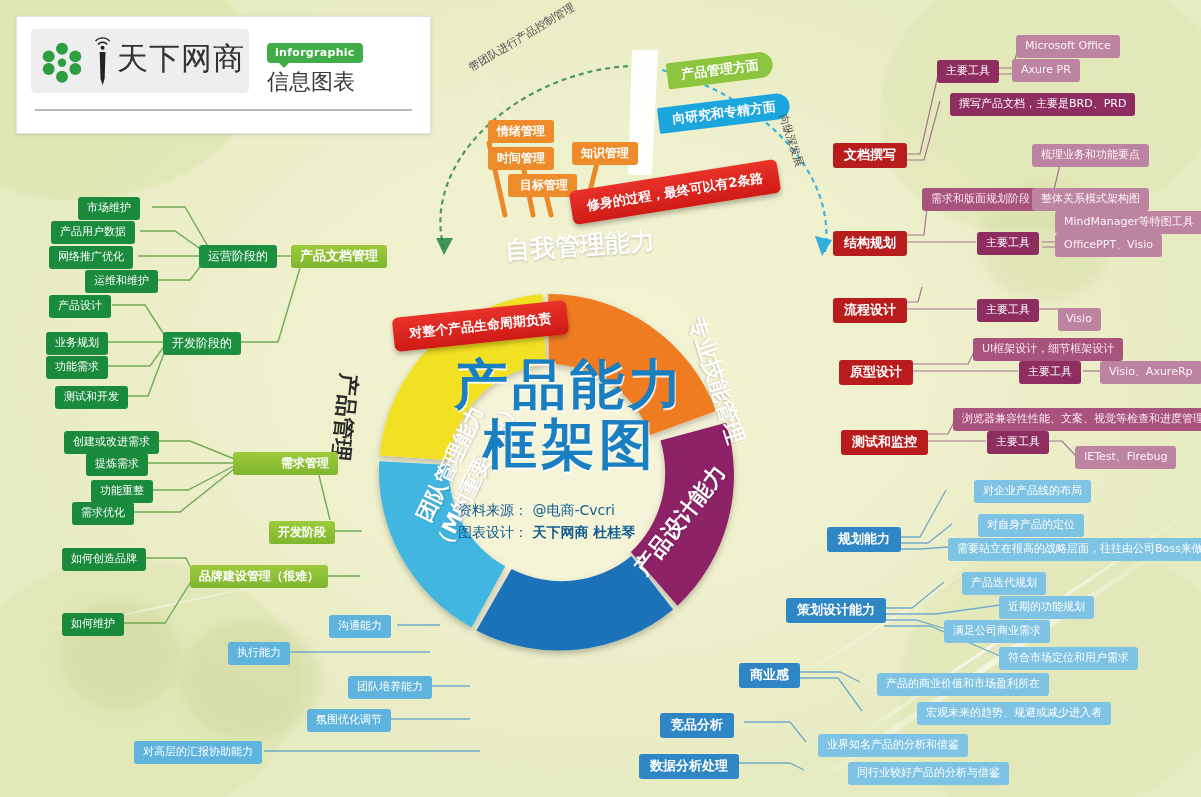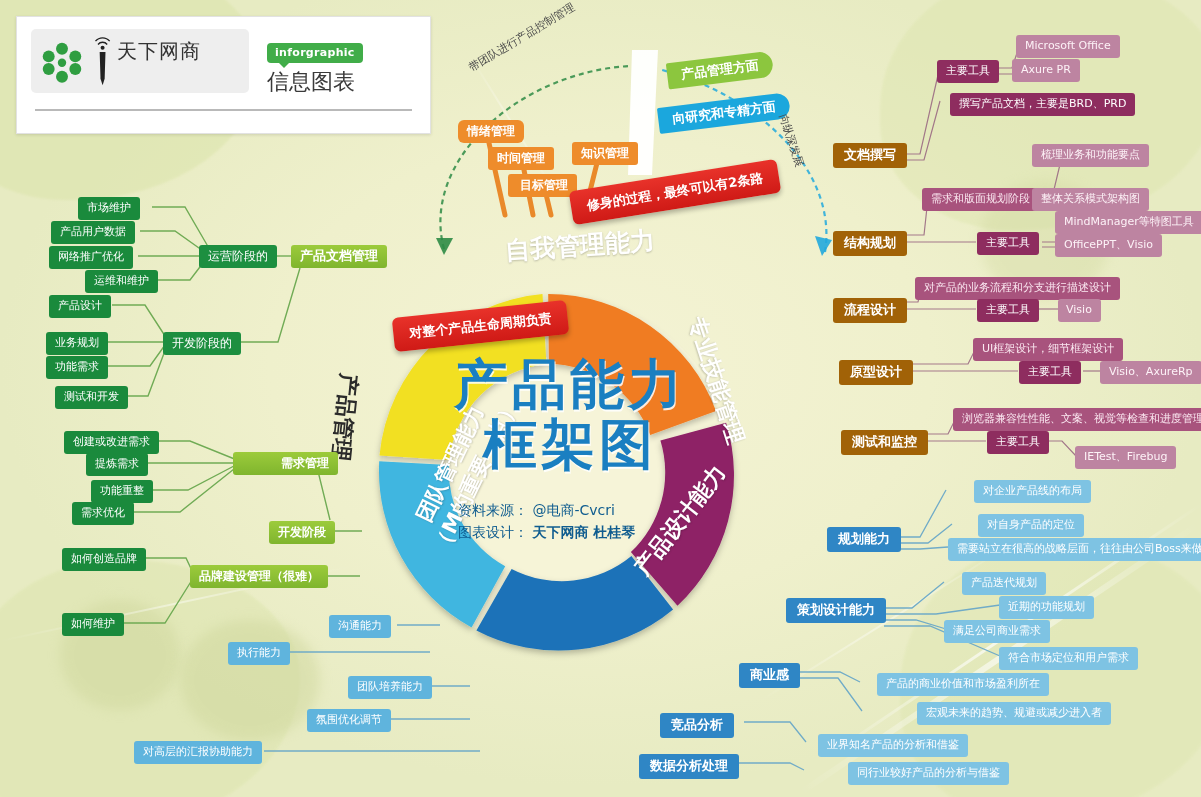--- a/index.html
+++ b/index.html
@@ -28,21 +28,21 @@
     position:absolute; left:16px; top:16px; width:415px; height:118px;
     background:#fff; border:1px solid #e2e2e2; z-index:60;
     box-shadow:0 1px 3px rgba(0,0,0,.12);
   }
   .logo-chip{
     position:absolute; left:14px; top:12px; width:218px; height:64px;
     background:#eeeeee; border-radius:5px;
   }
   .logo-flower{position:absolute; left:10px; top:12px; width:42px; height:42px;}
   .logo-pen{position:absolute; left:62px; top:8px; width:20px; height:50px;}
-  .logo-word{position:absolute; left:86px; top:9px; font-size:20px; letter-spacing:1px;
+  .logo-word{position:absolute; left:86px; top:9px; font-size:31px; letter-spacing:1px;
              color:#333; font-family:"DejaVu Sans","Liberation Sans",sans-serif;}
   .tag-info{
     position:absolute; left:250px; top:26px;
     background:#41ad49; color:#fff; font-size:11px; font-weight:bold;
     padding:3px 8px 4px; border-radius:4px; letter-spacing:.3px;
   }
   .tag-info::after{content:"";position:absolute;left:12px;bottom:-5px;border:5px solid transparent;border-top-color:#41ad49;border-bottom:0;}
   .header-sub{position:absolute; left:250px; top:50px; font-size:22px; color:#3a3a3a;}
   .header-rule{position:absolute; left:18px; right:18px; bottom:22px; height:2px; background:#b9b9b9;}
 
@@ -77,21 +77,21 @@
     padding:4px 9px 5px; border-radius:3px; z-index:25; line-height:14px;
   }
   .g1{background:#1a8a3c;}
   .g3{background:linear-gradient(180deg,#9ccb3b,#7fb52e); color:#fff; font-weight:bold; font-size:13px;}
   .gmid{background:#1d8f40; font-size:12px;}
   .blu{background:#5fb4dd;}
   .blu2{background:#7ec3e3;}
   .pk{background:#8e2d5f;}
   .pk2{background:#a8537d; color:#fbe8f1;}
   .pk3{background:#bd84a1; color:#fdf2f7;}
-  .pkmain{background:#a16207; font-weight:bold; font-size:13px; padding:5px 11px 6px;}
+  .pkmain{background:#b91c1c; font-weight:bold; font-size:13px; padding:5px 11px 6px;}
   .orng{background:#ee8c2b; font-weight:bold; font-size:12px;}
   .lime{background:#8cc63e; font-weight:bold; font-size:13px; color:#fff;}
   .cyn{background:#1ba7dd; font-weight:bold; font-size:13px; color:#fff;}
   .bmain{background:#2f86c5; font-weight:bold; font-size:12px; color:#fff;}
 
   .arcnote{position:absolute; font-size:11px; color:#4a4a4a; white-space:nowrap; z-index:26;}
 
   svg.links{position:absolute; left:0; top:0; width:1201px; height:797px; pointer-events:none; z-index:10;}
 </style>
 </head>
@@ -249,21 +249,21 @@
     </h1>
     <div class="src">
       <div><span>资料来源：</span>&nbsp;<span>@电商-Cvcri</span></div>
       <div><span>图表设计：</span>&nbsp;<b>天下网商 杜桂琴</b></div>
     </div>
   </div>
 
   <div class="ribbon" id="ribbon-lifecycle">对整个产品生命周期负责</div>
   <div class="ribbon" id="ribbon-twopaths">修身的过程，最终可以有2条路</div>
 
-  <div class="node orng" style="left:458px; top:120px;border-radius:6px;">情绪管理</div>
+  <div class="node orng" style="left:488px; top:120px;">情绪管理</div>
   <div class="node orng" style="left:488px; top:147px;">时间管理</div>
   <div class="node orng" style="left:508px; top:174px;padding-left:12px;">目标管理</div>
   <div class="node orng" style="left:572px; top:142px;">知识管理</div>
 
   <div class="node lime" style="left:667px; top:57px; transform:rotate(-7deg); padding:6px 14px; border-radius:2px 14px 14px 2px;">产品管理方面</div>
   <div class="node cyn" style="left:658px; top:100px; transform:rotate(-7deg); padding:6px 14px; border-radius:2px 14px 14px 2px;">向研究和专精方面</div>
 
   <div class="arcnote" style="left:466px; top:62px; transform:rotate(-31deg); transform-origin:left top;">带团队进行产品控制管理</div>
   <div class="arcnote" style="left:790px; top:112px; transform:rotate(72deg); transform-origin:left top;">向纵深发展</div>
 
@@ -307,23 +307,22 @@
 
   <div class="node pkmain" style="left:833px; top:231px;">结构规划</div>
   <div class="node pk2" style="left:922px; top:188px;">需求和版面规划阶段</div>
   <div class="node pk3" style="left:1032px; top:144px;">梳理业务和功能要点</div>
   <div class="node pk3" style="left:1032px; top:188px;">整体关系模式架构图</div>
   <div class="node pk" style="left:977px; top:232px;">主要工具</div>
   <div class="node pk3" style="left:1055px; top:211px;">MindManager等特图工具</div>
   <div class="node pk3" style="left:1055px; top:234px;">OfficePPT、Visio</div>
 
   <div class="node pkmain" style="left:833px; top:298px;">流程设计</div>
-  <div class="node pk2" style="left:915px; top:277px;">对产品的业务流程和分支进行描述设计</div>
   <div class="node pk" style="left:977px; top:299px;">主要工具</div>
-  <div class="node pk3" style="left:1058px; top:299px;padding-left:8px;">Visio</div>
+  <div class="node pk3" style="left:1058px; top:308px;padding-left:8px;">Visio</div>
 
   <div class="node pkmain" style="left:839px; top:360px;">原型设计</div>
   <div class="node pk2" style="left:973px; top:338px;">UI框架设计，细节框架设计</div>
   <div class="node pk" style="left:1019px; top:361px;">主要工具</div>
   <div class="node pk3" style="left:1100px; top:361px;">Visio、AxureRp</div>
 
   <div class="node pkmain" style="left:841px; top:430px;">测试和监控</div>
   <div class="node pk2" style="left:953px; top:408px;">浏览器兼容性性能、文案、视觉等检查和进度管理</div>
   <div class="node pk" style="left:987px; top:431px;">主要工具</div>
   <div class="node pk3" style="left:1075px; top:446px;">IETest、Firebug</div>

